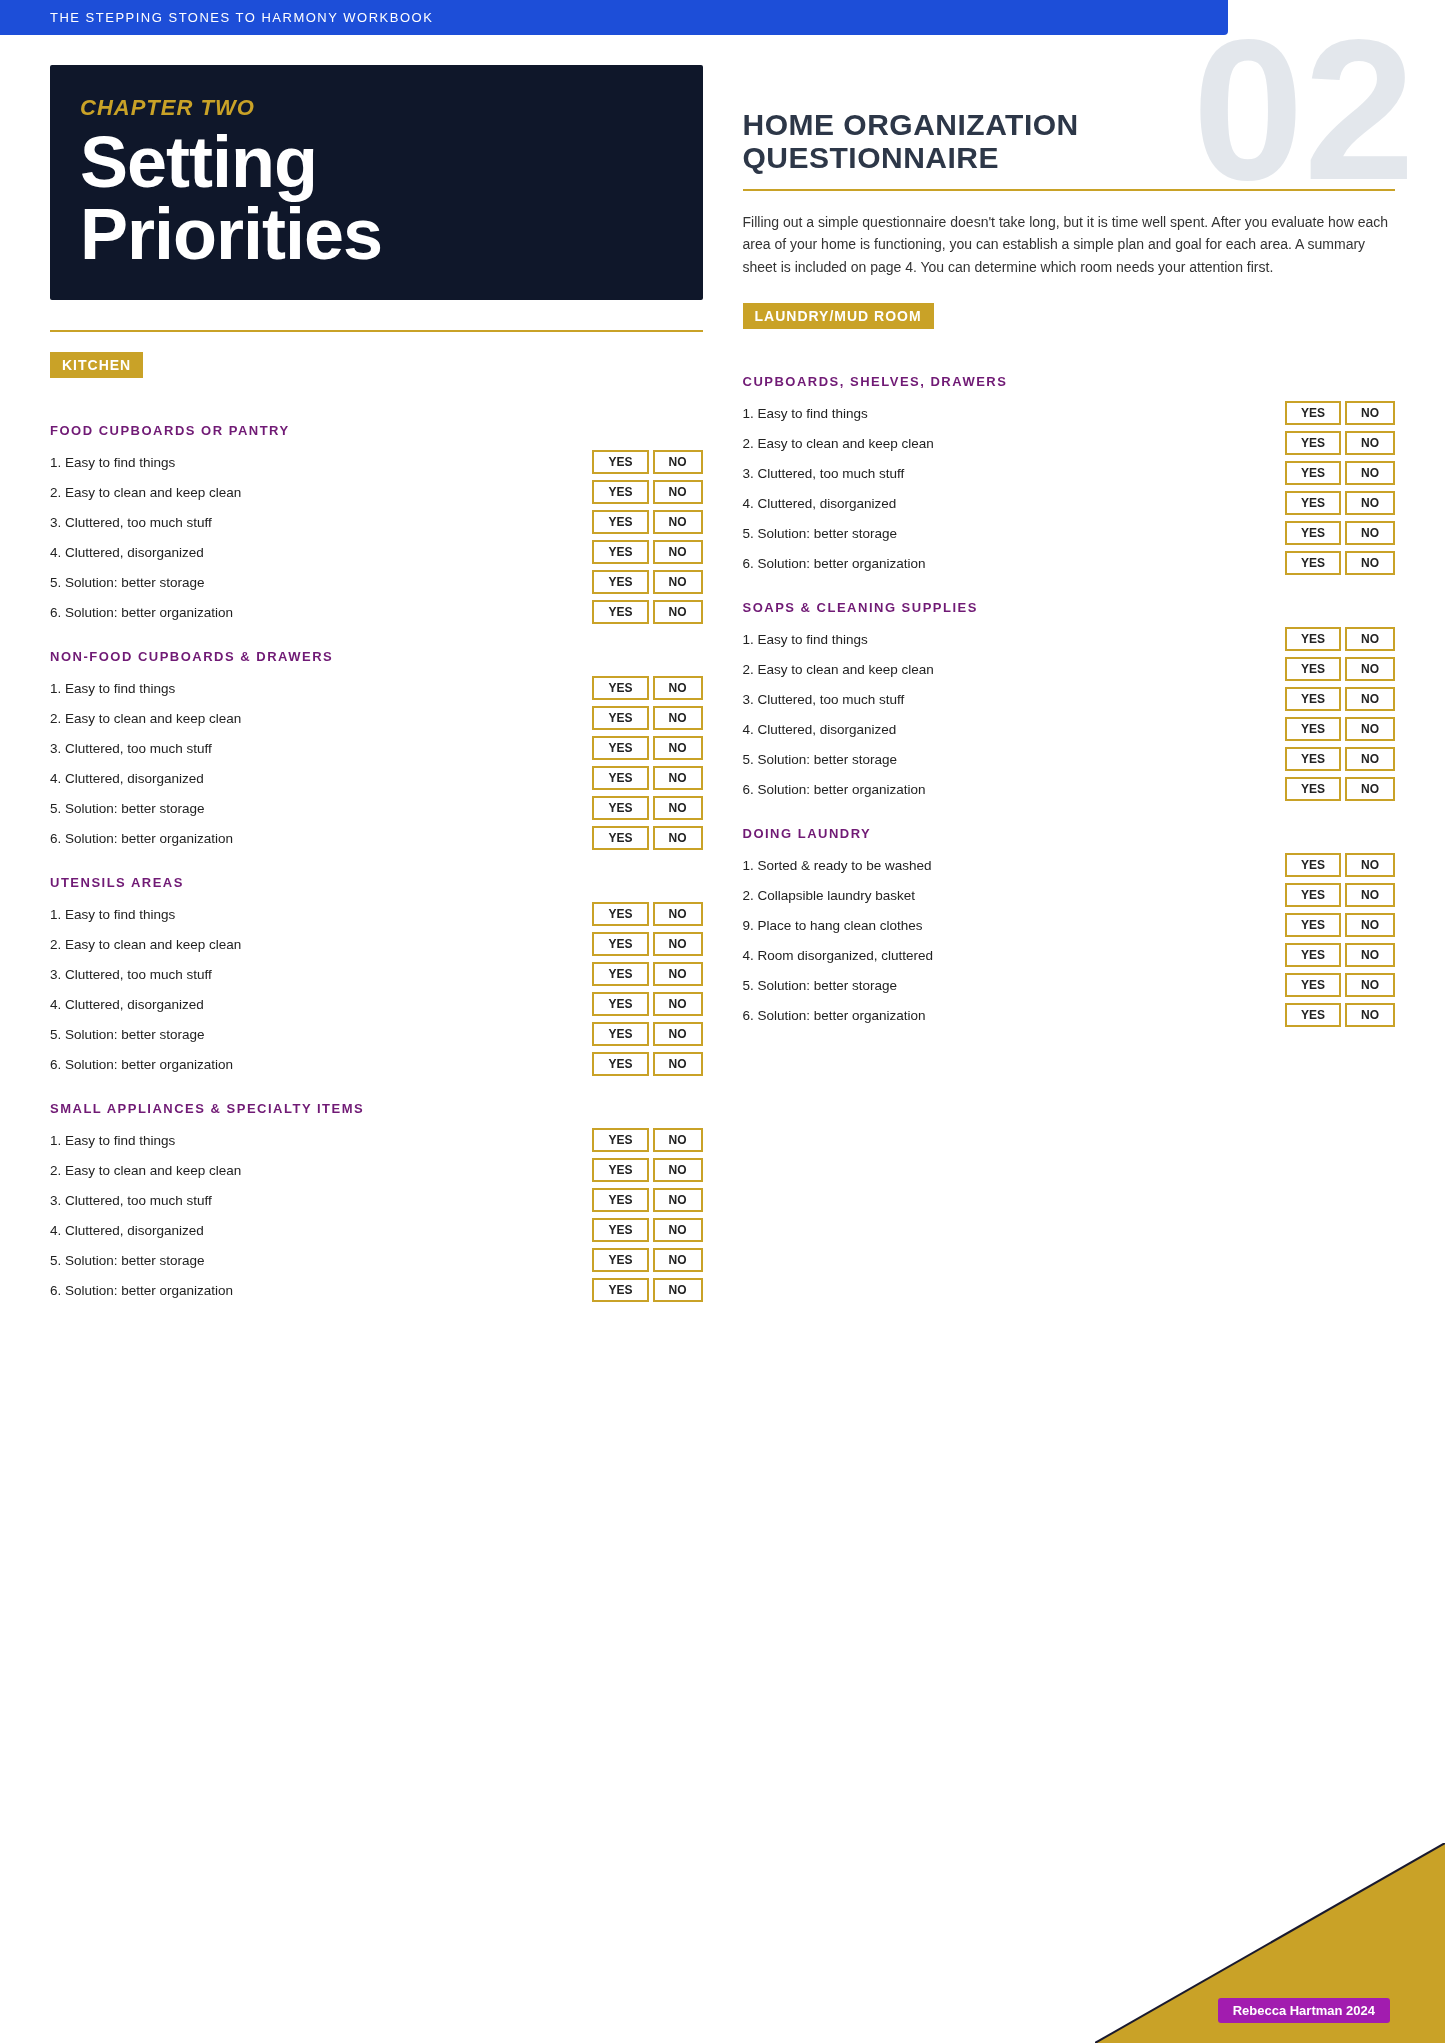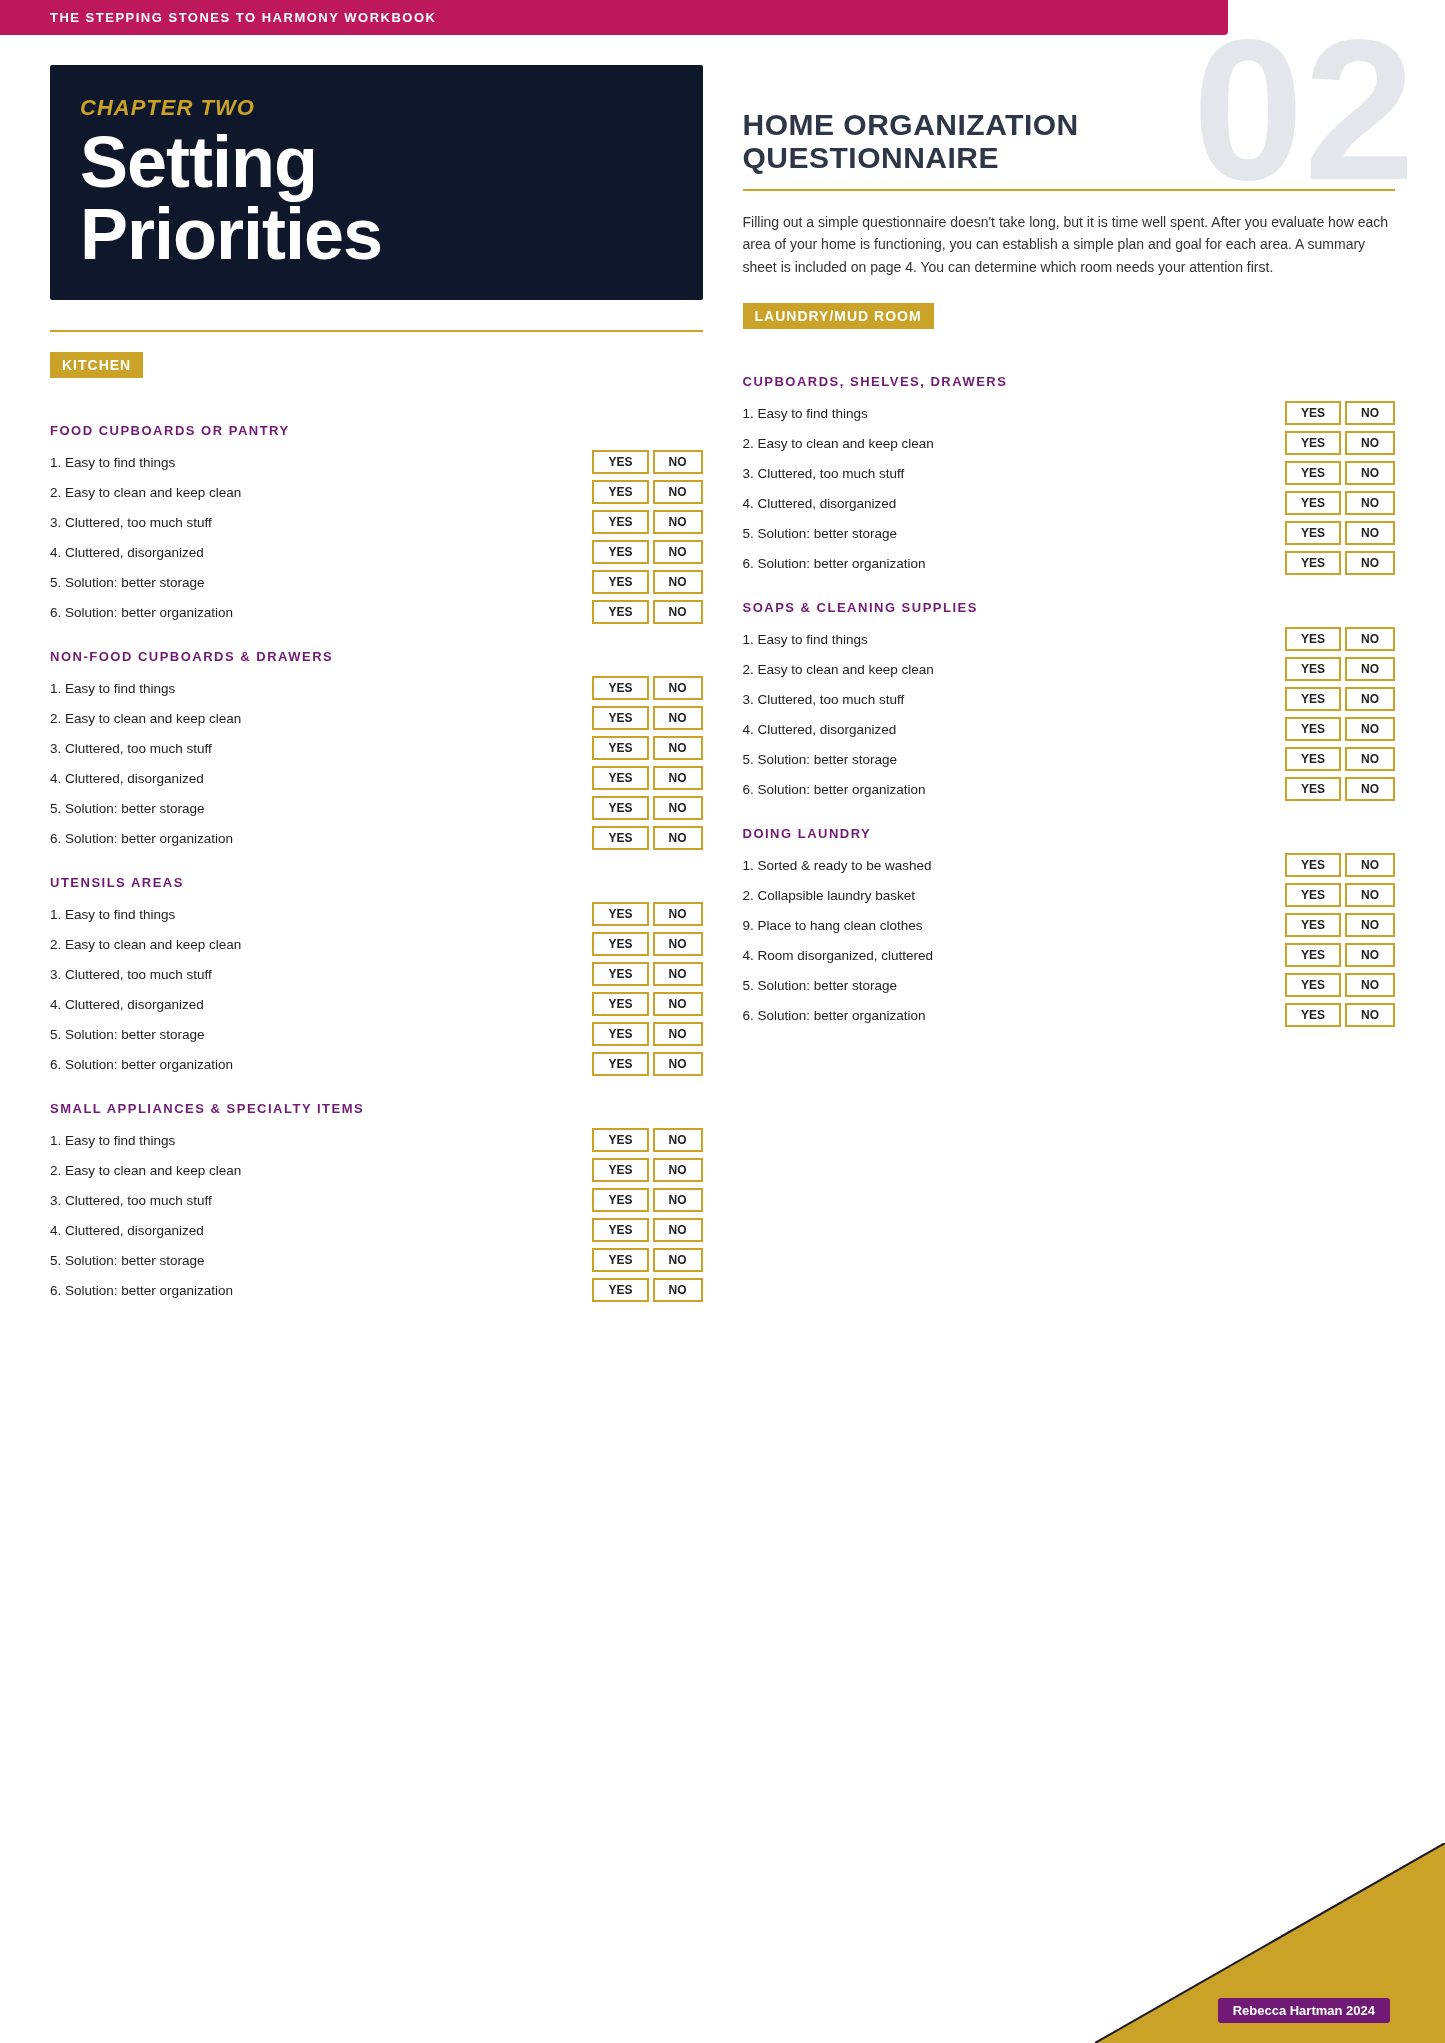--- a/index.html
+++ b/index.html
@@ -7,24 +7,24 @@
       width: 1445px;
       min-height: 2043px;
       background: #ffffff;
       font-family: Arial, Helvetica, sans-serif;
       position: relative;
       overflow-x: hidden;
     }
 
     
     .top-banner {
-      background: #be185d;
+      background: #1d4ed8;
       color: #ffffff;
       font-size: 13px;
-      font-weight: 700;
+      font-weight: 400;
       letter-spacing: 1.5px;
       padding: 10px 50px;
       text-transform: uppercase;
       width: 85%;
       border-radius: 0 0 4px 0;
     }
 
     
     .watermark-number {
       position: absolute;
@@ -180,21 +180,21 @@
 
     
     .footer-credit {
       position: absolute;
       bottom: 20px;
       right: 55px;
       font-size: 13px;
       color: #ffffff;
       font-weight: 700;
       z-index: 10;
-      background: #701a75;
+      background: #a21caf;
       padding: 5px 15px;
       border-radius: 3px;
     }
 
     .kitchen-section, .laundry-section {
       margin-bottom: 10px;
     }
   </style>
 </head>
 <body>

